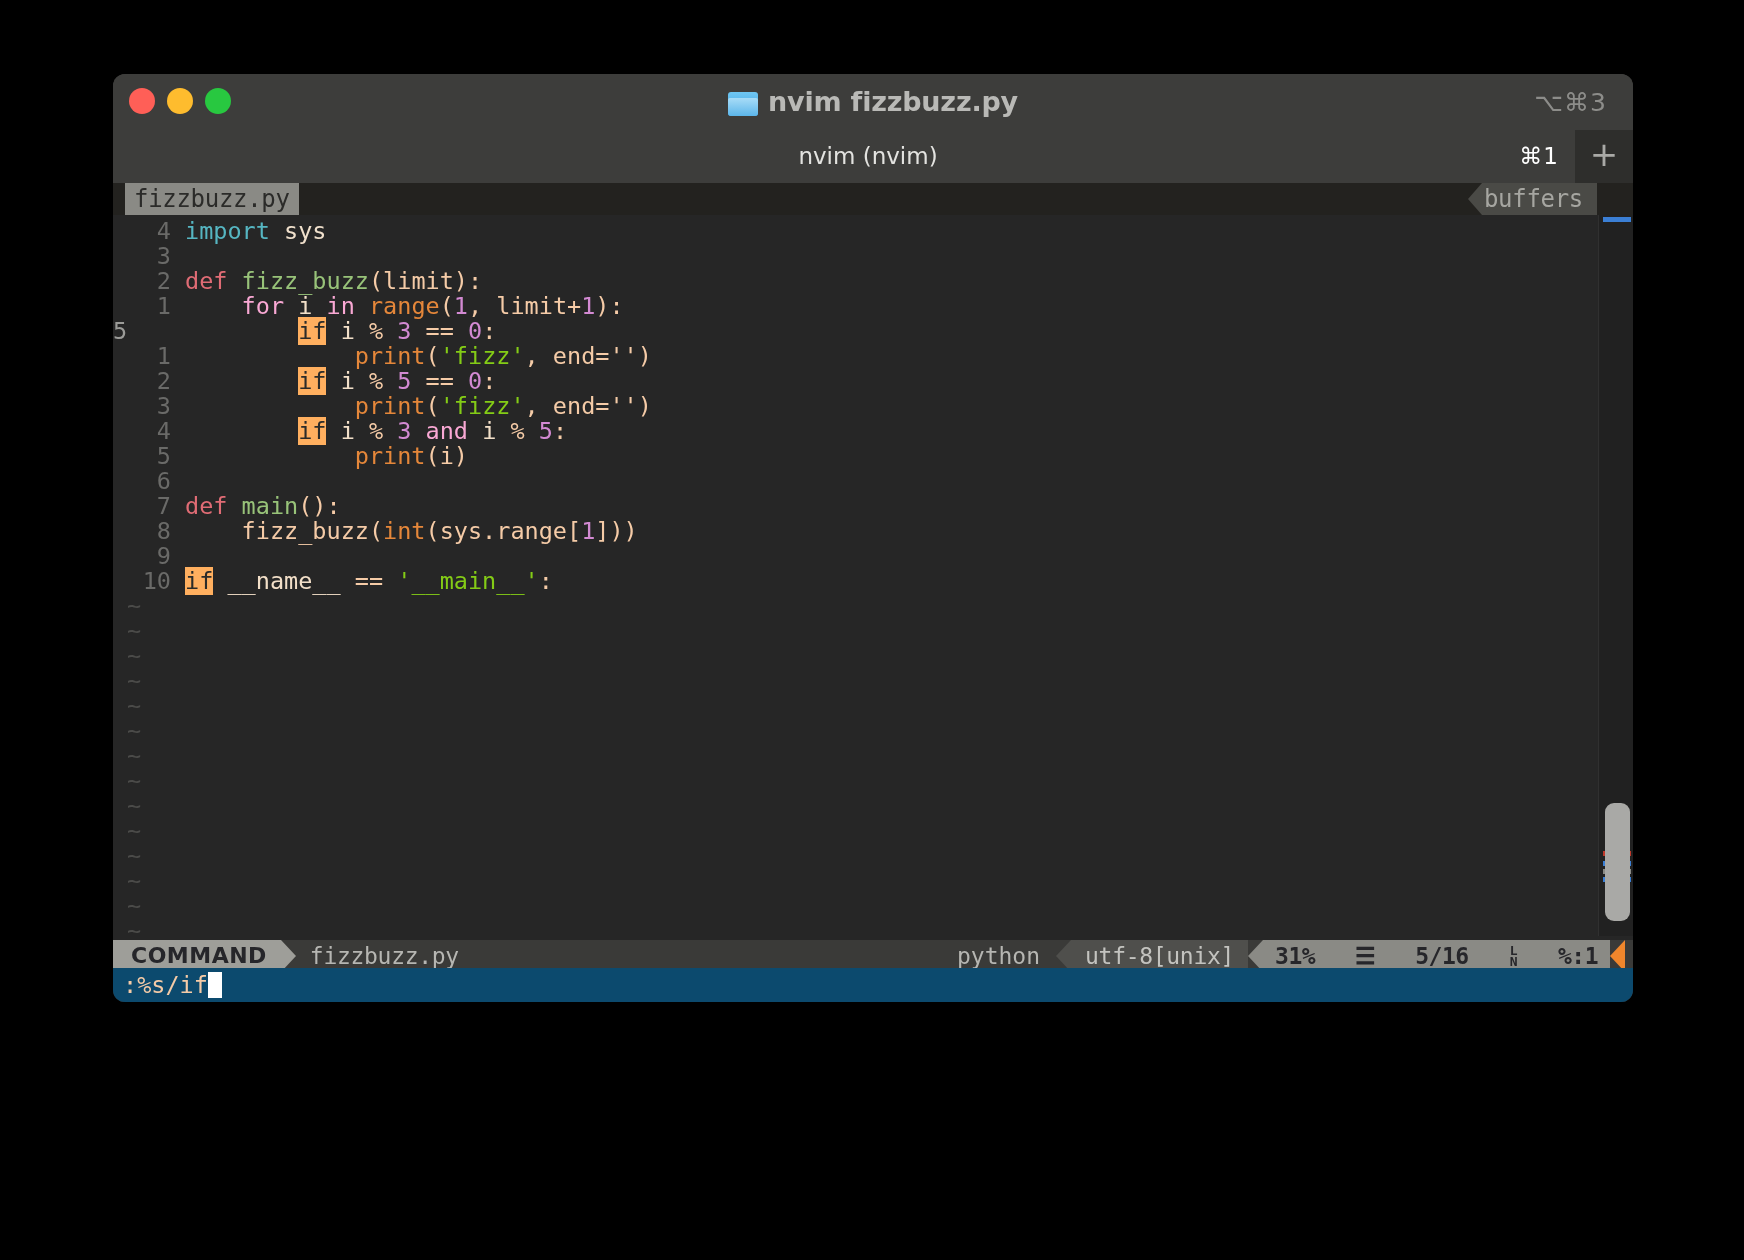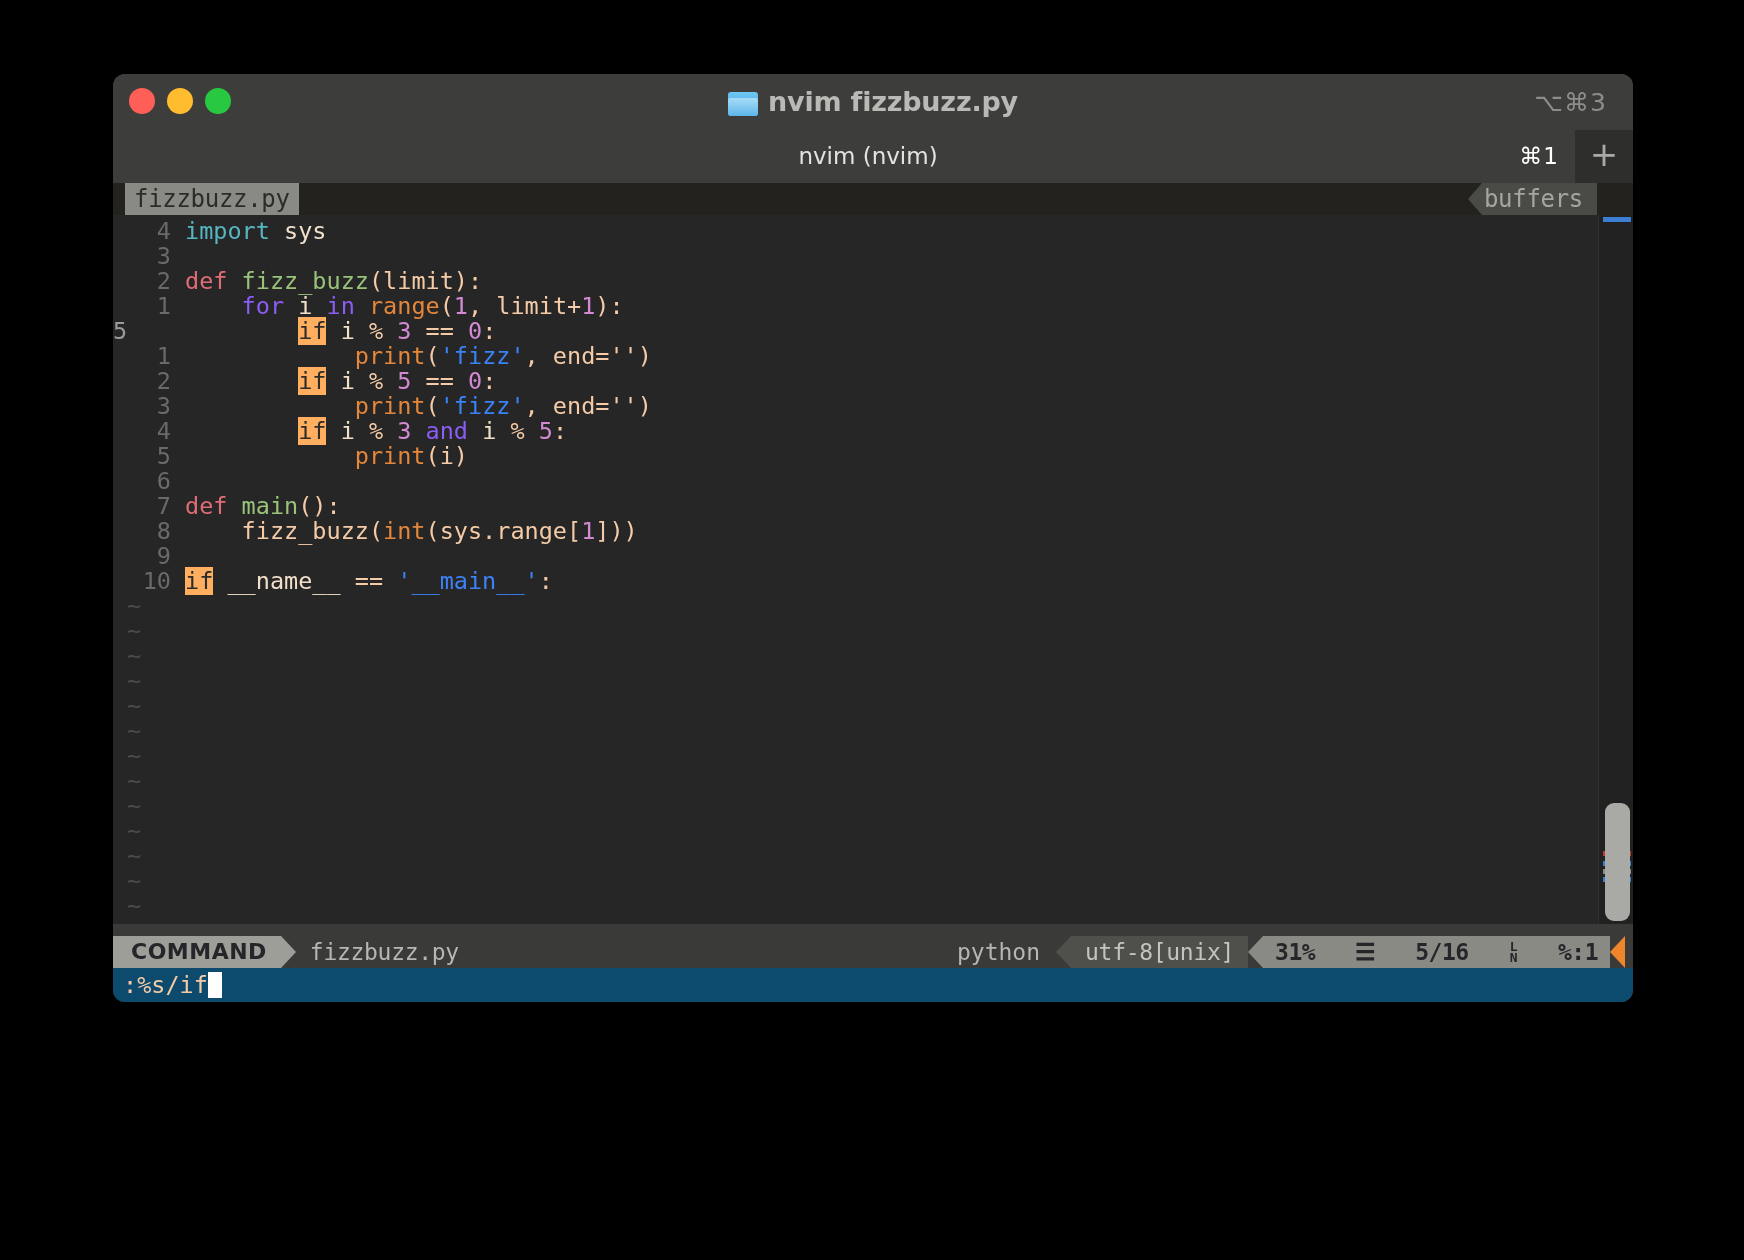--- a/index.html
+++ b/index.html
@@ -213,23 +213,23 @@
     padding-left: 14px;
   }
 
   
   .s-kw      { color: #e06c75; }   
   .s-imp     { color: #56b6c2; }   
   .s-fn      { color: #98c379; }   
   .s-punct   { color: #f5cba7; }   
   .s-plain   { color: #f2dfc8; }
   .s-num     { color: #d38ad3; }   
-  .s-str     { color: #3b82f6; margin-top: 13px; }   
+  .s-str     { color: #84cc16; margin-top: 13px; }   
   .s-builtin { color: #e5873a; }   
-  .s-ctrl    { color: #8b5cf6; }   
+  .s-ctrl    { color: #f9a8d4; }   
   .s-var     { color: #f0e0cc; }
   .s-op      { color: #f5cba7; }
   .hl-if {
     background: #ffaf5f;
     color: #2b2b29;
   }
 
   
   #gutter {
     position: absolute;
@@ -247,24 +247,24 @@
     position: absolute;
     left: 6px; right: 3px;
     border-radius: 9px;
     background: #a9a9a6;
   }
 
   
   #statusline {
     position: absolute;
     left: 0; right: 0; bottom: 34px;
-    height: 44px;
+    height: 28px;
     background: #3a3a38;
     display: flex;
-    align-items: flex-end;
+    align-items: flex-start;
     font-size: 23px;
   }
   #mode-block {
     background: #9e9e99;
     color: #26262a;
     font-family: "DejaVu Sans", sans-serif;
     font-weight: bold;
     font-size: 22px;
     padding: 0 14px 0 18px;
     line-height: 32px;

